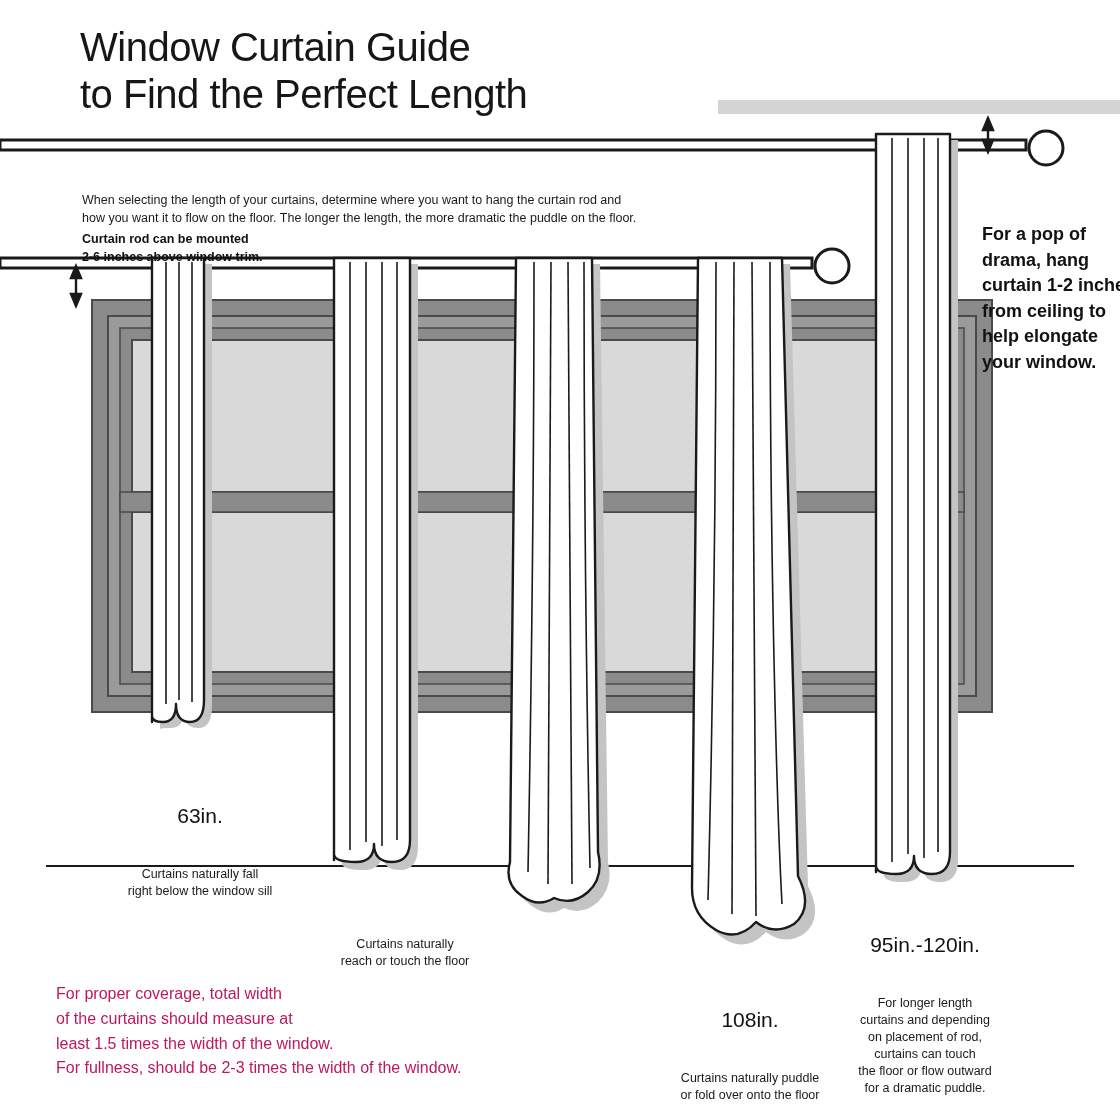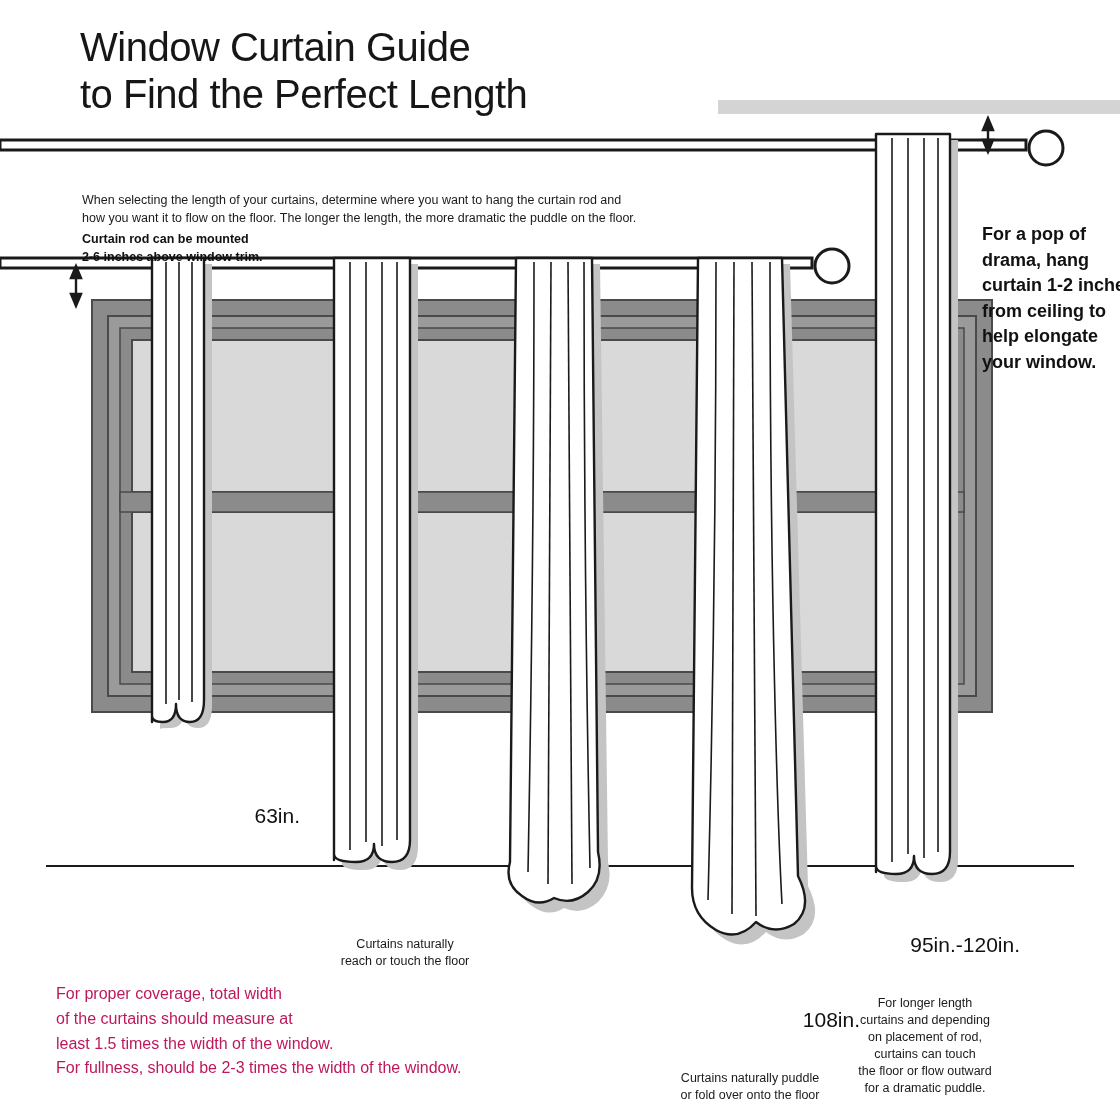--- a/index.html
+++ b/index.html
@@ -61,21 +61,21 @@
     top: 180px;
     font-size: 18px;
     font-weight: bold;
     line-height: 1.42;
     color: #111;
     margin-top: 42px;
   }
   .lbl-num {
     font-size: 21px;
     color: #111;
-    text-align: right;
+    text-align: center;
   }
   .lbl-desc {
     font-size: 12.5px;
     line-height: 1.35;
     color: #1a1a1a;
     text-align: center;
   }
   #l63 { left: 100px; top: 766px; width: 200px; }
   #l84 { left: 290px; top: 898px; width: 230px; }
   #l95 { left: 460px; top: 935px; width: 190px; }
@@ -203,20 +203,22 @@
 
   <div class="txt" id="popnote">For a pop of
 drama, hang
 curtain 1-2 inches
 from ceiling to
 help elongate
 your window.</div>
 
   <div class="txt" id="l63">
     <div class="lbl-num">63in.</div>
+    <div class="lbl-desc">Curtains naturally fall
+right below the window sill</div>
   </div>
 
   <div class="txt" id="l84">
     <div class="lbl-desc">Curtains naturally
 reach or touch the floor</div>
   </div>
 
 
   <div class="txt" id="l108">
     <div class="lbl-num">108in.</div>

